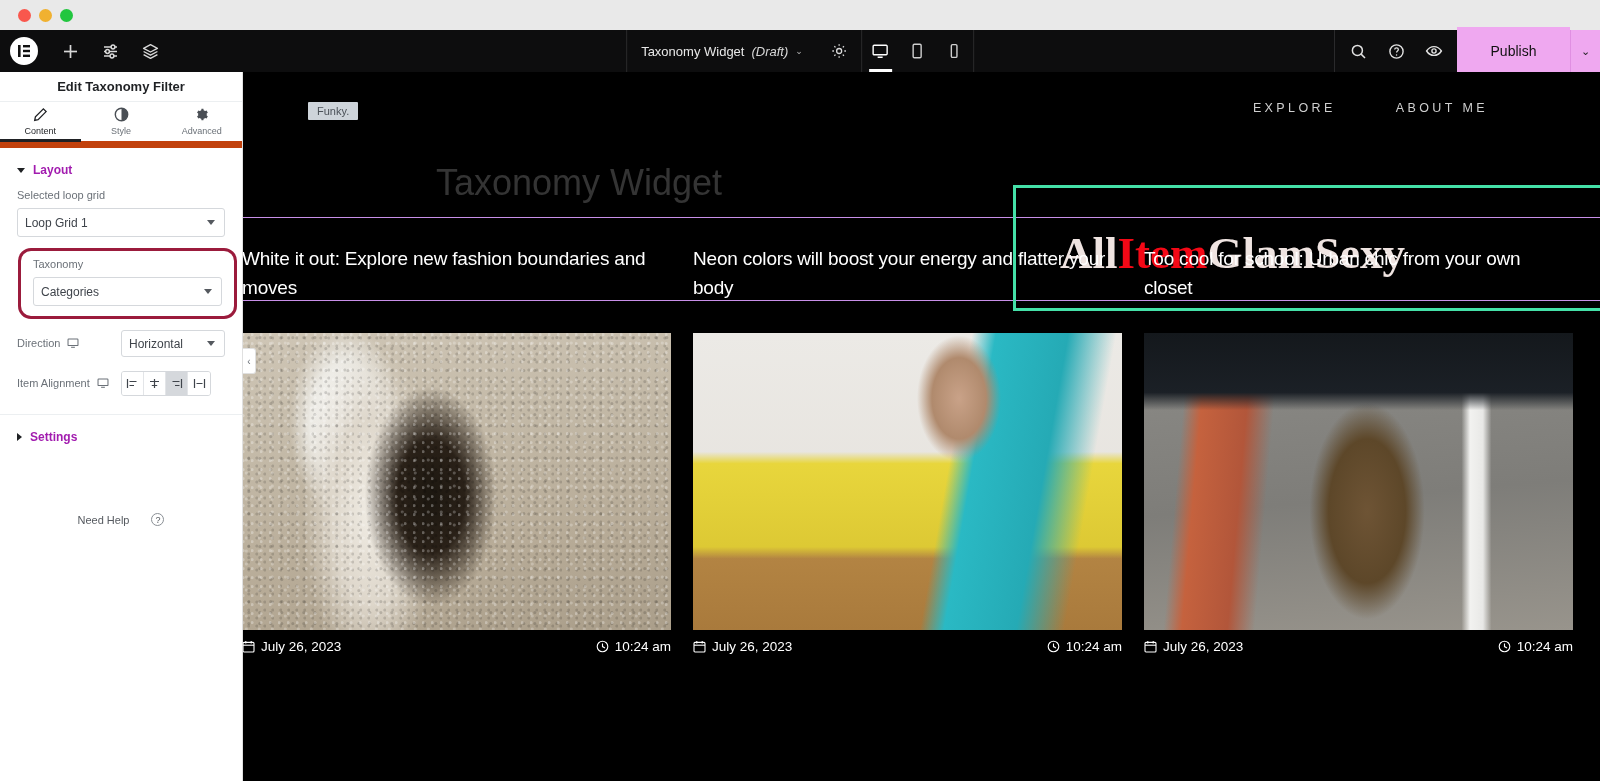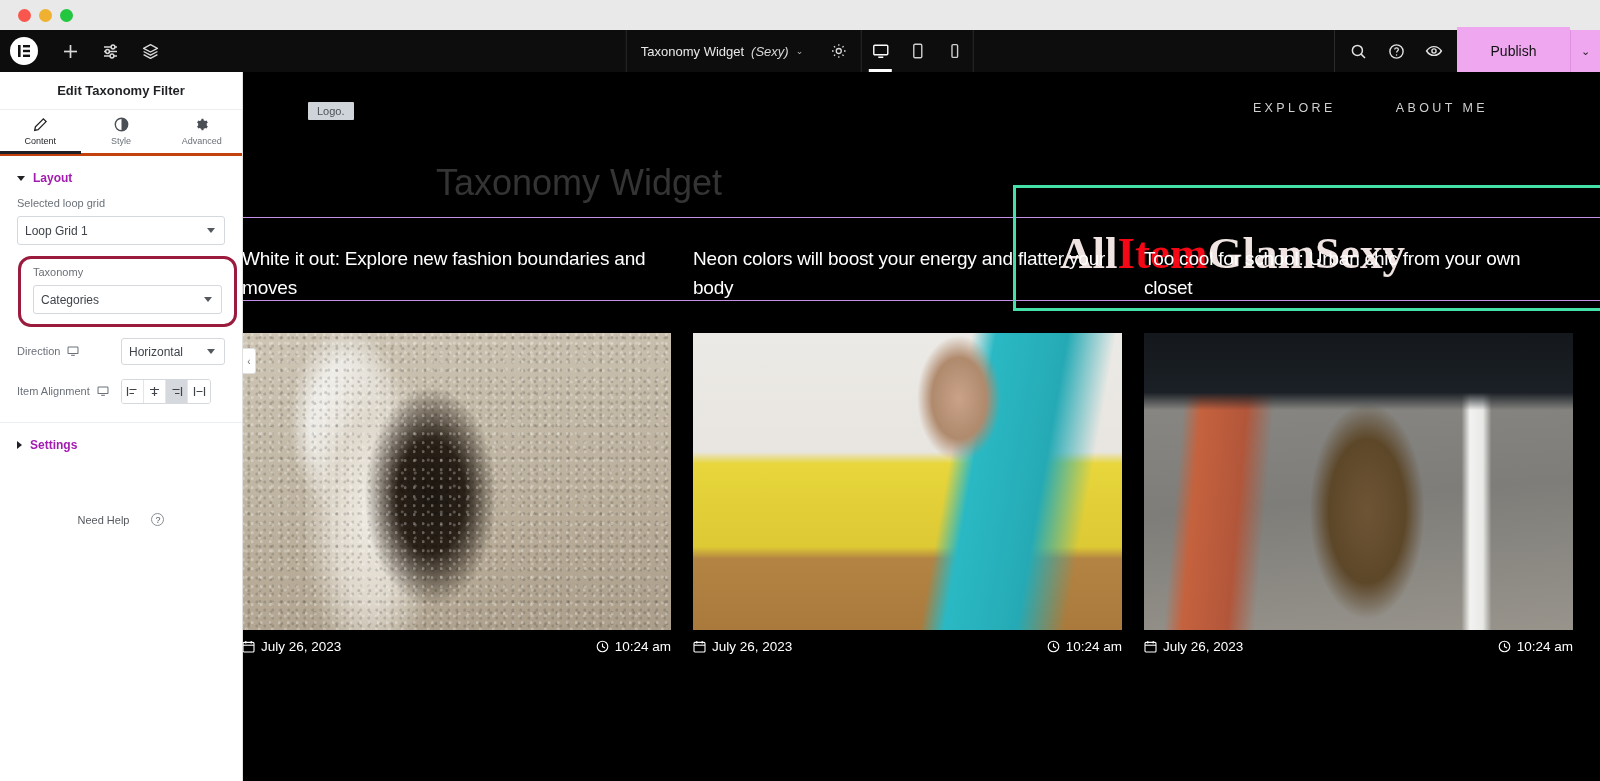--- a/index.html
+++ b/index.html
@@ -98,25 +98,25 @@
 
   
   .panel {
     position: absolute; top: 72px; left: 0;
     width: 243px; height: 709px;
     background: #fff;
     border-right: 1px solid #e0e0e0;
     z-index: 5;
   }
   .panel-header {
-    height: 38px; display: flex; align-items: center; justify-content: center;
+    height: 30px; display: flex; align-items: center; justify-content: center;
     font-size: 13px; font-weight: bold; color: #1f2124;
     border-bottom: 1px solid #eceff1;
   }
-  .panel-tabs { display: flex; height: 46px; border-bottom: 3px solid #c2410c; }
+  .panel-tabs { display: flex; height: 46px; border-bottom: 7px solid #c2410c; }
   .ptab {
     flex: 1; display: flex; flex-direction: column;
     align-items: center; justify-content: center; gap: 4px;
     font-size: 9px; color: #6b7178; position: relative;
   }
   .ptab.active { color: #1f2124; }
   .ptab.active::after {
     content: ""; position: absolute; bottom: -1px; left: 0;
     width: 100%; height: 3px; background: #1f2124;
   }
@@ -352,21 +352,21 @@
         <polyline points="1.6,8.5 8.5,12.2 15.4,8.5"></polyline>
         <polyline points="1.6,11.6 8.5,15.3 15.4,11.6"></polyline>
       </svg>
     </div>
   </div>
 
   <div class="topbar-center">
     <div class="divider-v"></div>
     <div class="doc-title">
       <span>Taxonomy Widget</span>
-      <span class="draft">(Sexy)</span>
+      <span class="draft">(Draft)</span>
       <span class="chev-sm">⌄</span>
     </div>
     <div class="gear-btn">
       <svg width="16" height="16" viewBox="0 0 16 16" fill="none" stroke="#dcdcdc" stroke-width="1.3">
         <circle cx="8" cy="8" r="2.5"></circle>
         <path d="M8 1.2v1.6M8 13.2v1.6M1.2 8h1.6M13.2 8h1.6M3.2 3.2l1.15 1.15M11.65 11.65l1.15 1.15M12.8 3.2l-1.15 1.15M4.35 11.65L3.2 12.8"></path>
       </svg>
     </div>
     <div class="divider-v"></div>
     <div class="devices">
@@ -414,21 +414,21 @@
       </div>
     </div>
     <div class="publish-btn">Publish</div>
     <div class="publish-chev">⌄</div>
   </div>
 </div>
 
 <div class="canvas">
 
   <div class="site-header">
-    <div class="logo-badge">Logo.</div>
+    <div class="logo-badge">Funky.</div>
     <div class="site-nav">
       <span class="nav-link">EXPLORE</span>
       <span class="nav-link">ABOUT ME</span>
     </div>
   </div>
 
   <div class="hero-title">Taxonomy Widget</div>
 
   <div class="guide-h top"></div>
   <div class="guide-h bottom"></div>

